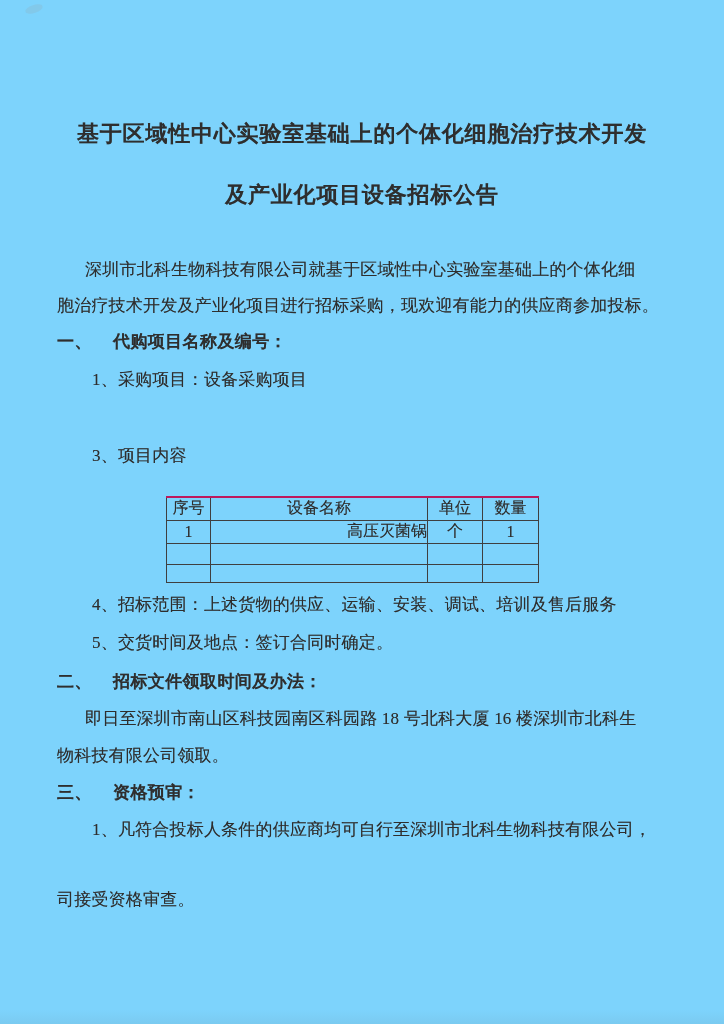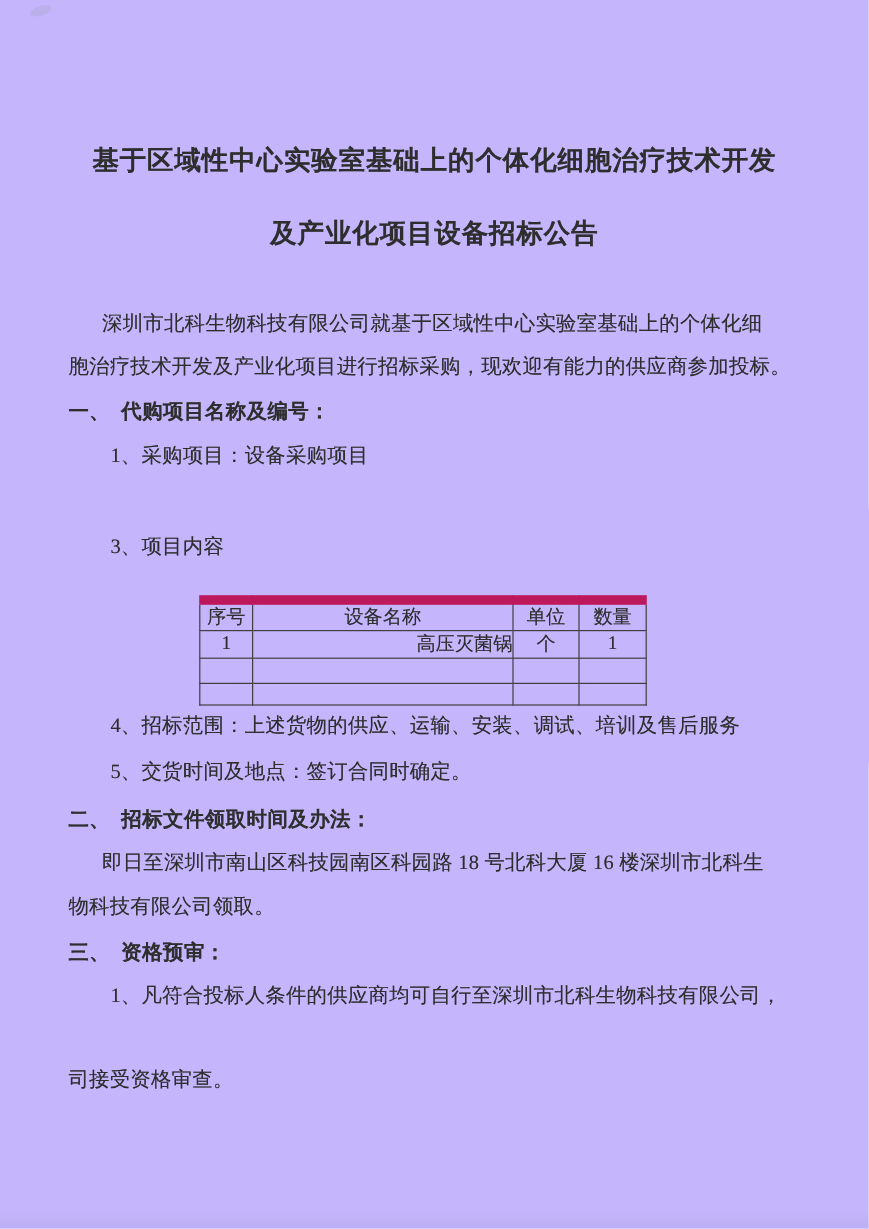--- a/index.html
+++ b/index.html
@@ -4,21 +4,21 @@
 <style>
   html, body {
     margin: 0;
     padding: 0;
     background: #ffffff;
   }
   .page {
     position: relative;
     width: 724px;
     height: 1024px;
-    background: #c4b5fd;
+    background: #7dd3fc;
     overflow: hidden;
     font-family: "Liberation Serif", "DejaVu Serif", serif;
     color: #2e2e2e;
   }
   
   .page::after {
     content: "";
     position: absolute;
     left: 0; right: 0; bottom: 0;
     height: 14px;
@@ -48,39 +48,40 @@
     left: 0;
     right: 0;
     text-align: center;
     font-weight: 700;
     font-size: 22px;
     letter-spacing: 0.8px;
   }
   .heading {
     font-weight: 700;
     letter-spacing: 0.4px;
+    font-family: Liberation Mono, monospace;
   }
   table.equip {
     position: absolute;
     top: 496px;
     left: 166px;
     border-collapse: collapse;
     table-layout: fixed;
     width: 372px;
     font-size: 16px;
     color: #2e2e2e;
     text-shadow: 0 0 0.5px rgba(70,70,70,0.5);
   }
   table.equip td, table.equip th {
     border: 1px solid #3f3f3f;
     padding: 0;
     font-weight: normal;
     overflow: hidden;
   }
-  table.equip { border-top: 8px solid #be185d; }
+  table.equip { border-top: 2px solid #be185d; }
   .col-idx  { width: 44px; }
   .col-name { width: 217px; }
   .col-unit { width: 55px; }
   .col-qty  { width: 56px; }
   tr.r-head { height: 23px; }
   tr.r-data { height: 23px; }
   tr.r-e1   { height: 21px; }
   tr.r-e2   { height: 18px; }
   .c-center { text-align: center; }
   .c-left   { text-align: right; padding-left: 10px !important; }

